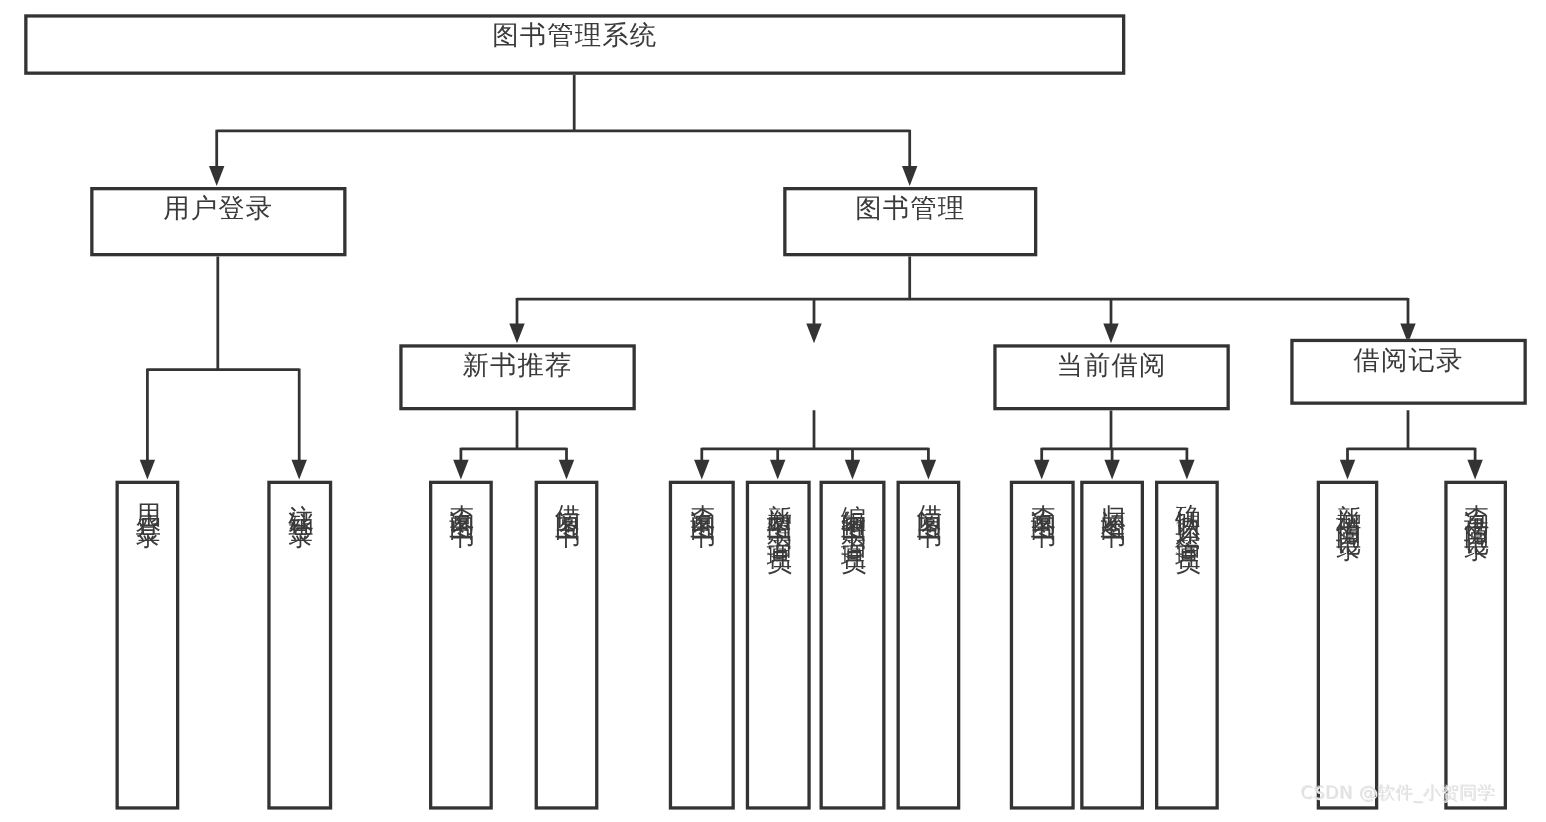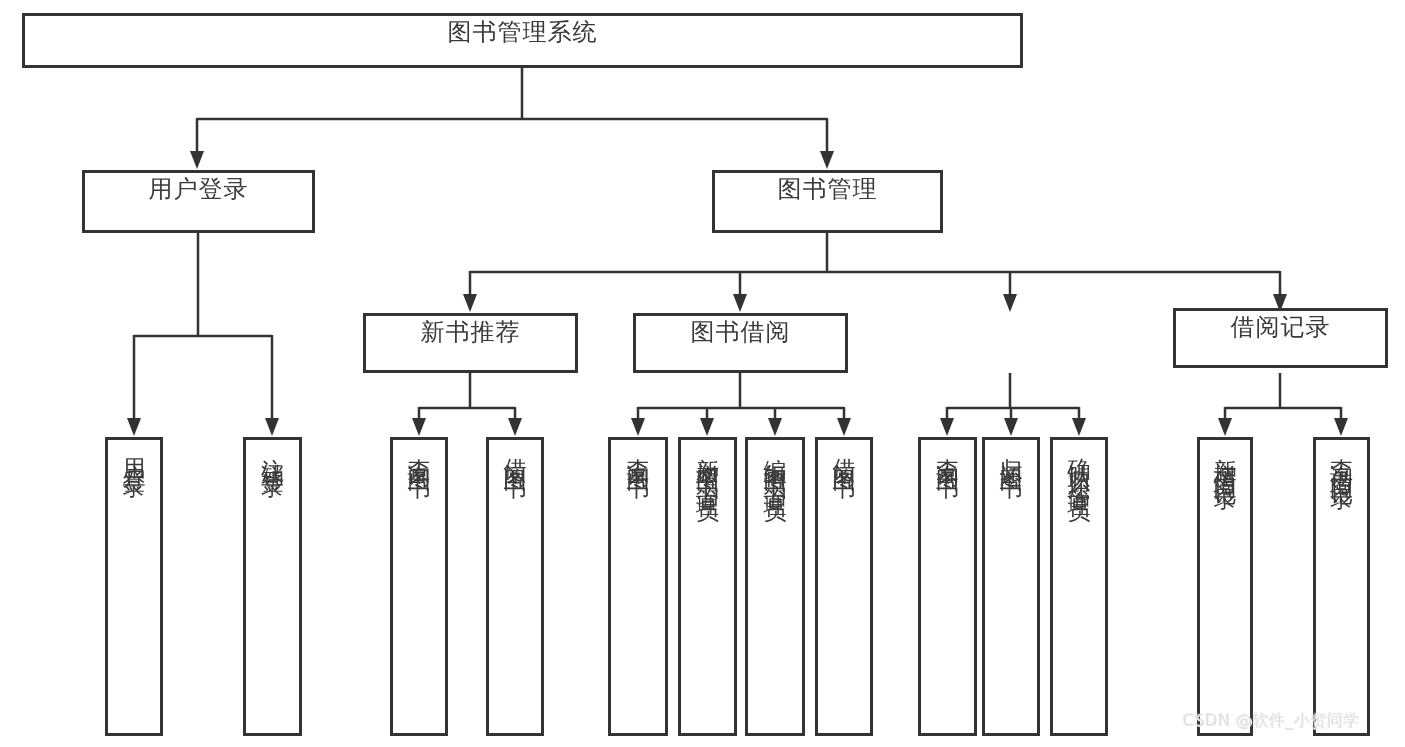--- a/index.html
+++ b/index.html
@@ -69,22 +69,22 @@
   <div class="box" style="left:82px;top:170px;width:233px;height:63px">
     <span class="hlbl">用户登录</span>
   </div>
   <div class="box" style="left:363px;top:313px;width:215px;height:60px">
     <span class="hlbl">新书推荐</span>
   </div>
 
   <div class="box" style="left:712px;top:170px;width:231px;height:63px">
     <span class="hlbl">图书管理</span>
   </div>
-  <div class="box" style="left:633px;top:313px;width:215px;height:60px">
-    <span class="hlbl">图书借阅</span>
+  <div class="box" style="left:903px;top:313px;width:215px;height:60px">
+    <span class="hlbl">当前借阅</span>
   </div>
   <div class="box" style="left:1173px;top:308px;width:215px;height:60px">
     <span class="hlbl">借阅记录</span>
   </div>
 
   <div class="box" style="left:105px;top:437px;width:58px;height:299px">
     <span class="vlbl">用户登录</span>
   </div>
   <div class="box" style="left:243px;top:437px;width:59px;height:299px">
     <span class="vlbl">注销登录</span>

